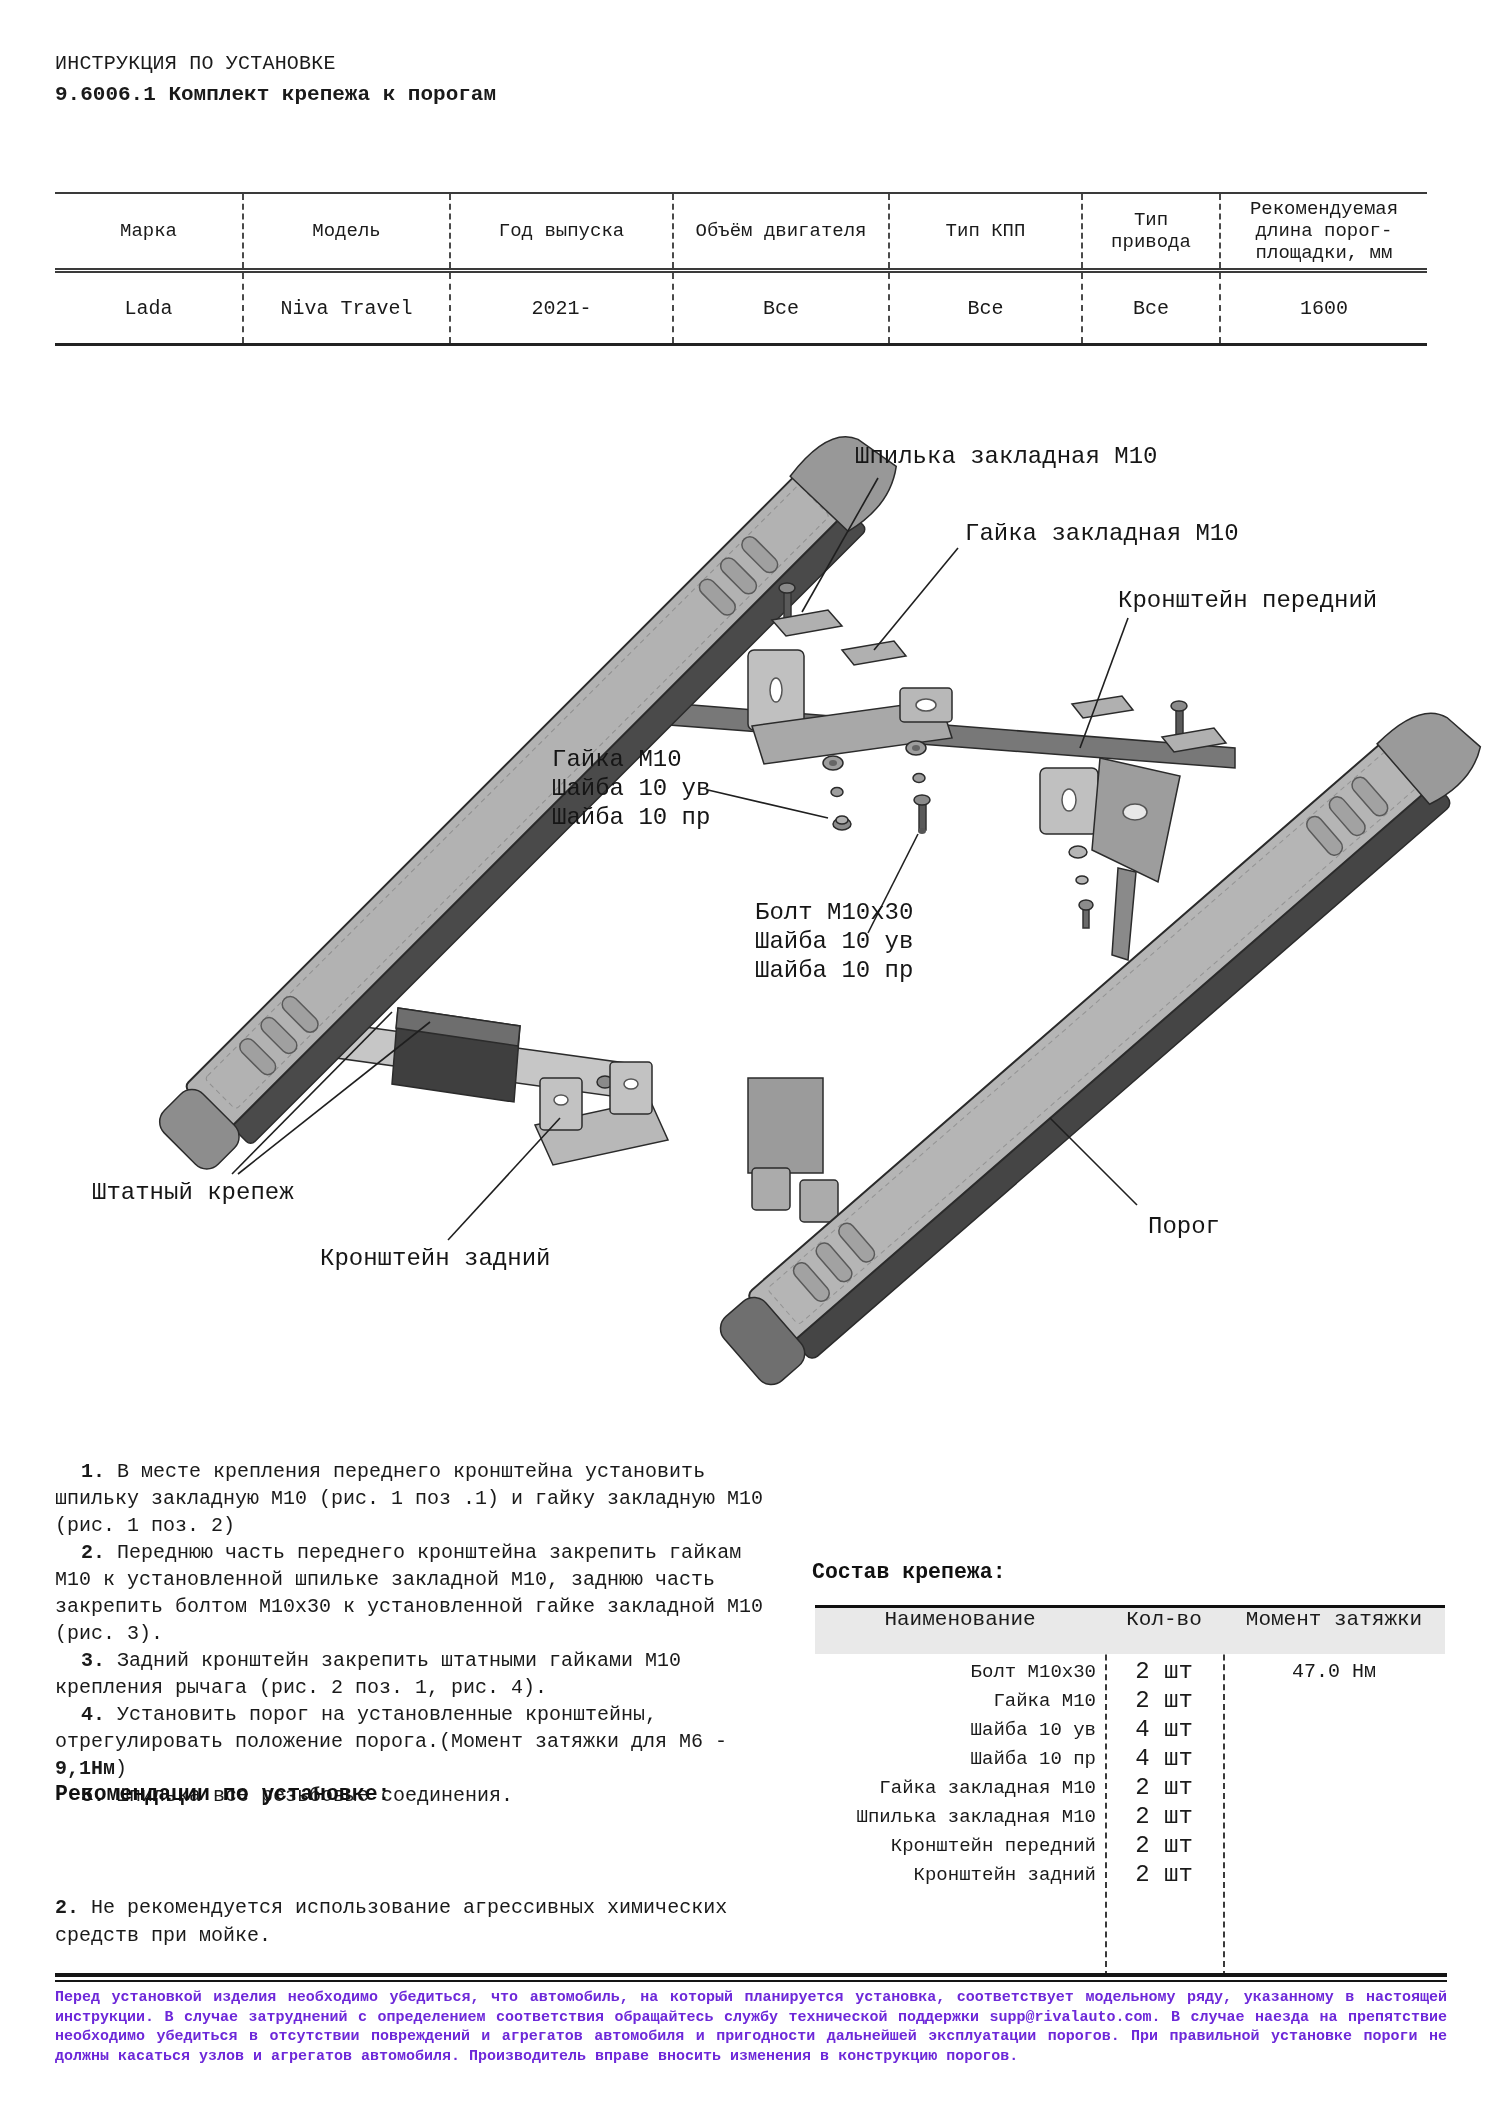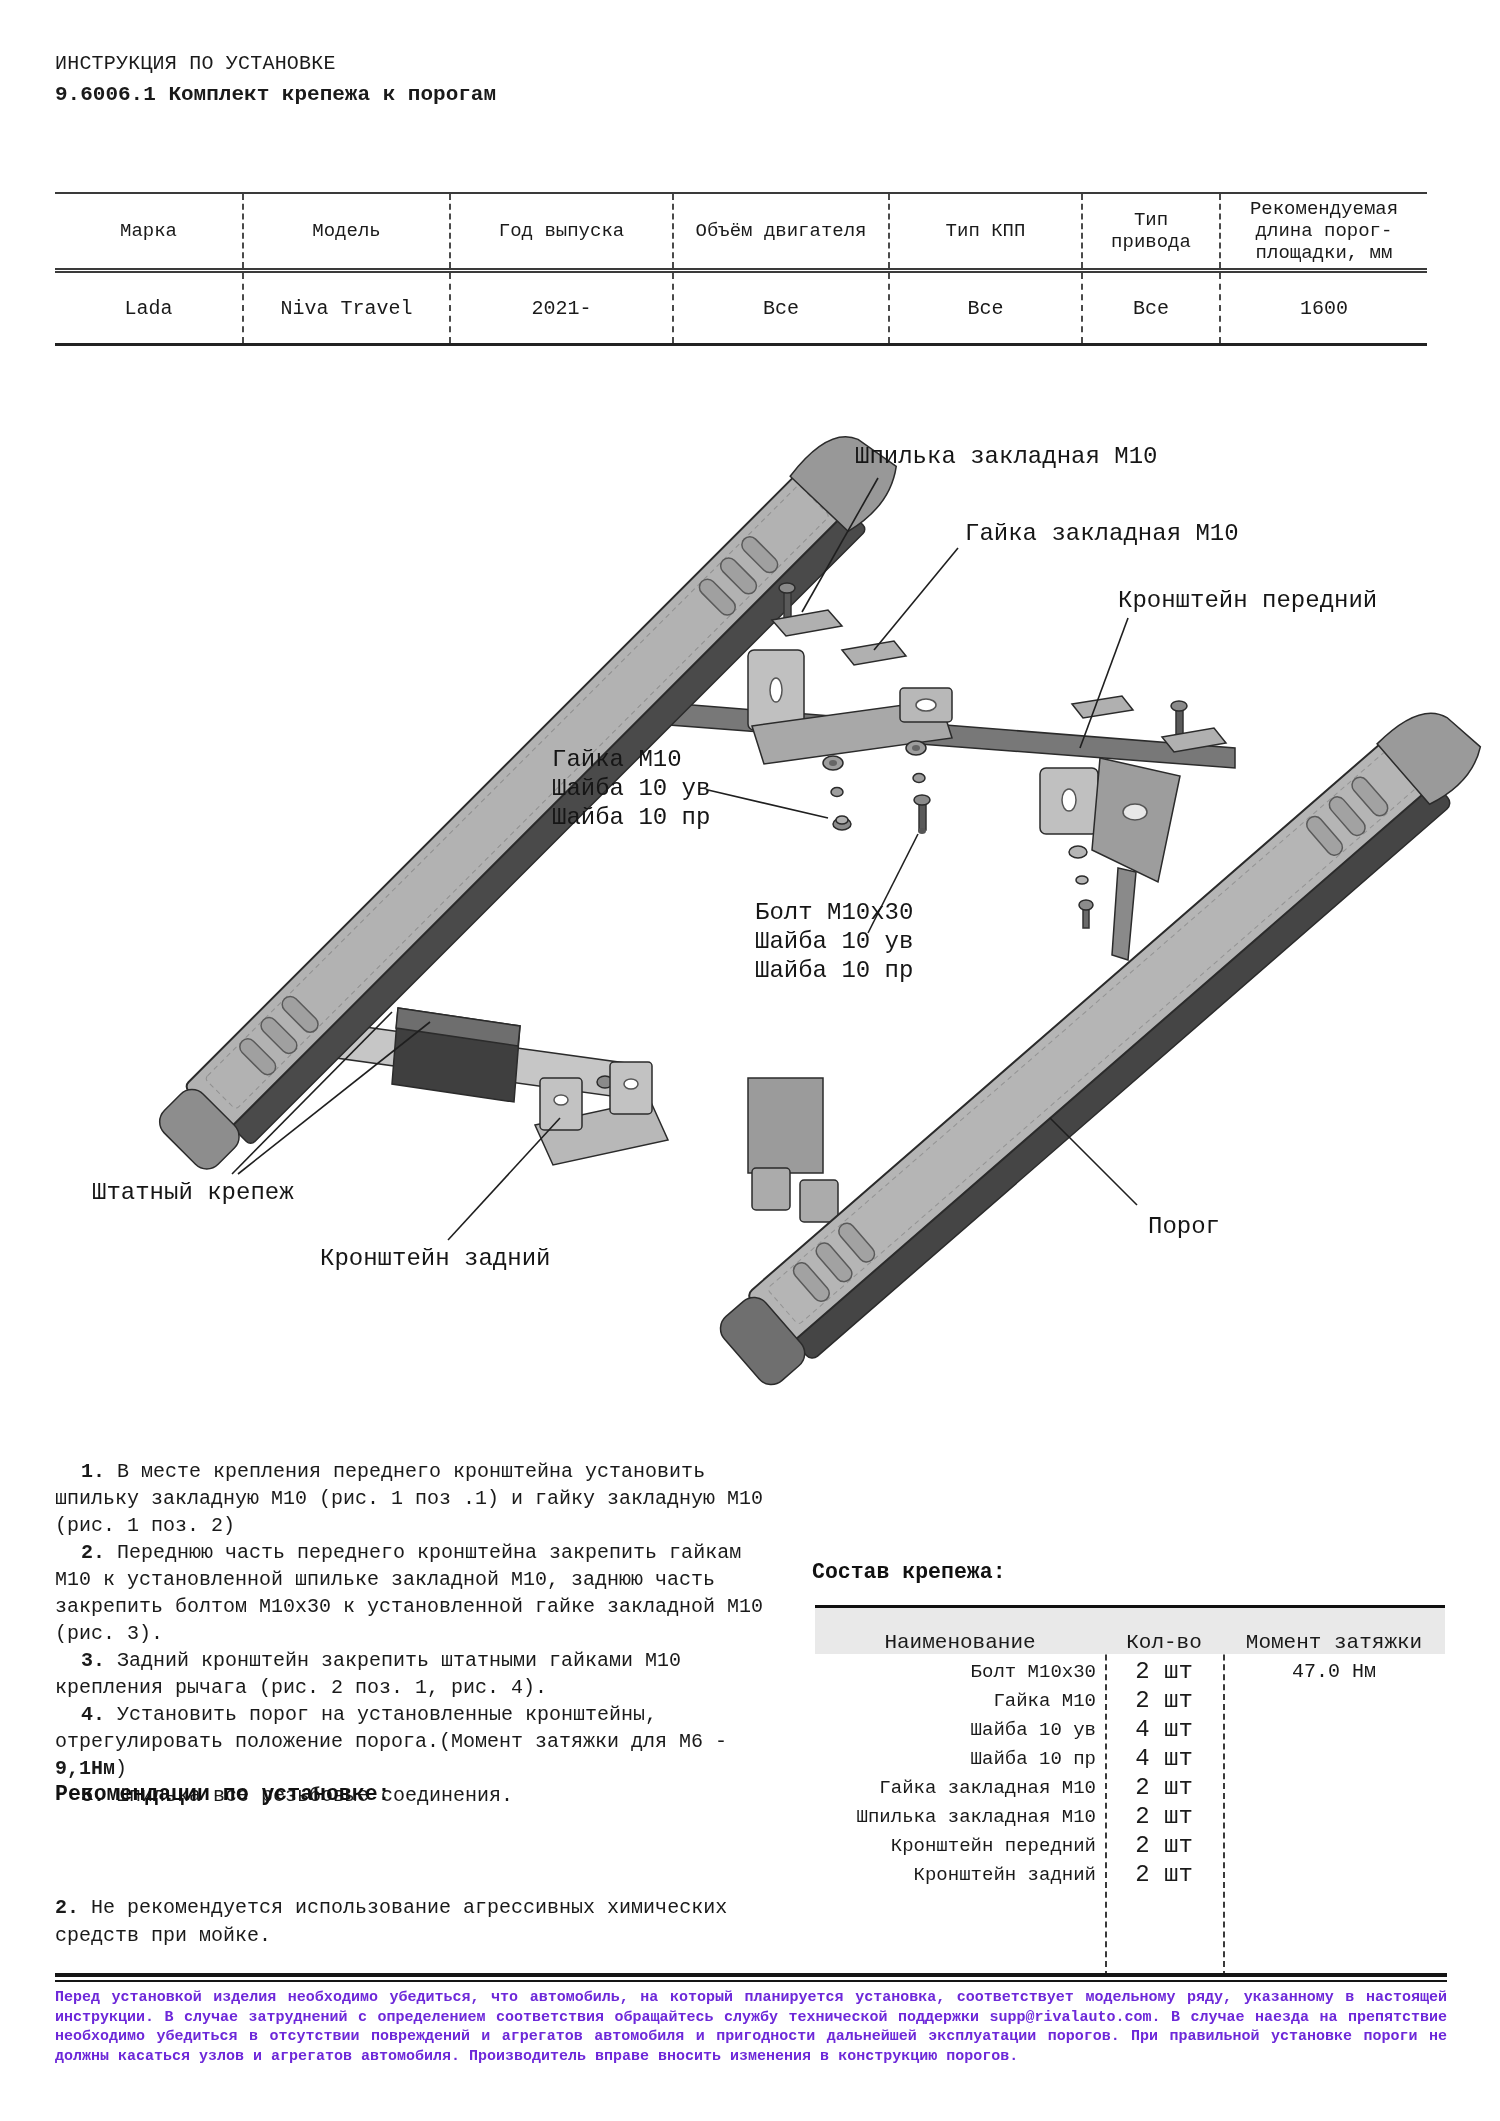--- a/index.html
+++ b/index.html
@@ -39,21 +39,21 @@
   .recs{position:absolute;left:55px;top:1894px;width:726px;}
   .recs p{margin:0;font-size:20px;line-height:28px;}
   
   .hw-h{position:absolute;left:812px;top:1560px;}
   .hw{position:absolute;left:815px;top:1605px;width:630px;height:372px;}
   .hw .vline{position:absolute;top:0;height:372px;border-left:2px dashed #3a3a3a;}
   .hw .v1{left:290px;} .hw .v2{left:408px;}
   .hw .hrow{
     position:absolute;left:0;top:0;width:630px;height:46px;
     background:#e9e9e9;border-top:3px solid #101010;
-    display:flex;align-items:flex-end;font-size:21px;
+    display:flex;align-items:flex-start;font-size:21px;
   }
   .hw .hrow .c1{width:290px;text-align:center;}
   .hw .hrow .c2{width:118px;text-align:center;}
   .hw .hrow .c3{width:222px;text-align:center;}
   .hw .drow{position:absolute;left:0;width:630px;height:29px;display:flex;align-items:center;}
   .hw .drow .c1{width:290px;text-align:right;padding-right:9px;box-sizing:border-box;font-size:19px;}
   .hw .drow .c2{width:118px;text-align:center;font-size:24px;}
   .hw .drow .c3{width:222px;text-align:center;font-size:20px;}
   
   .footer-rule{

